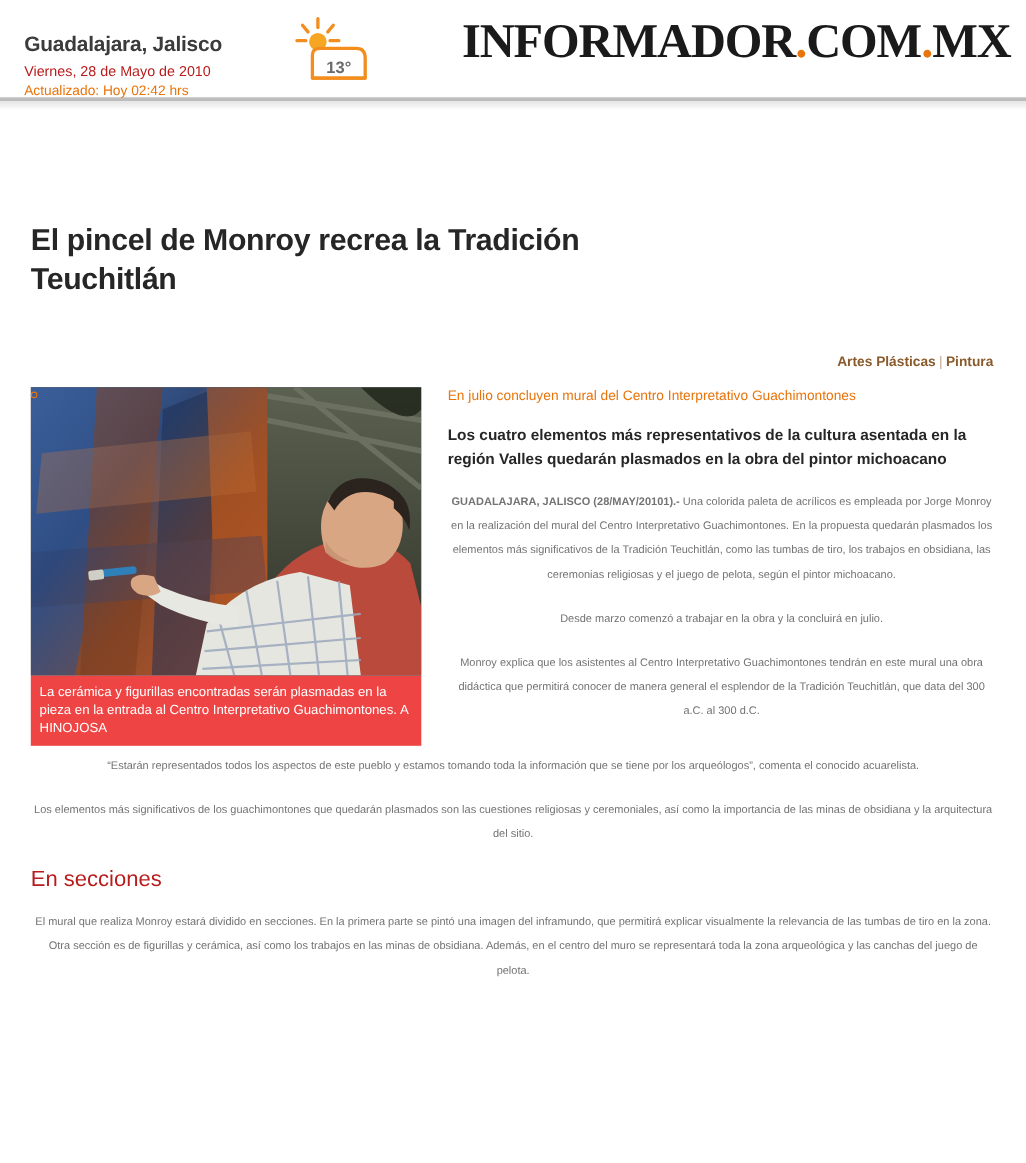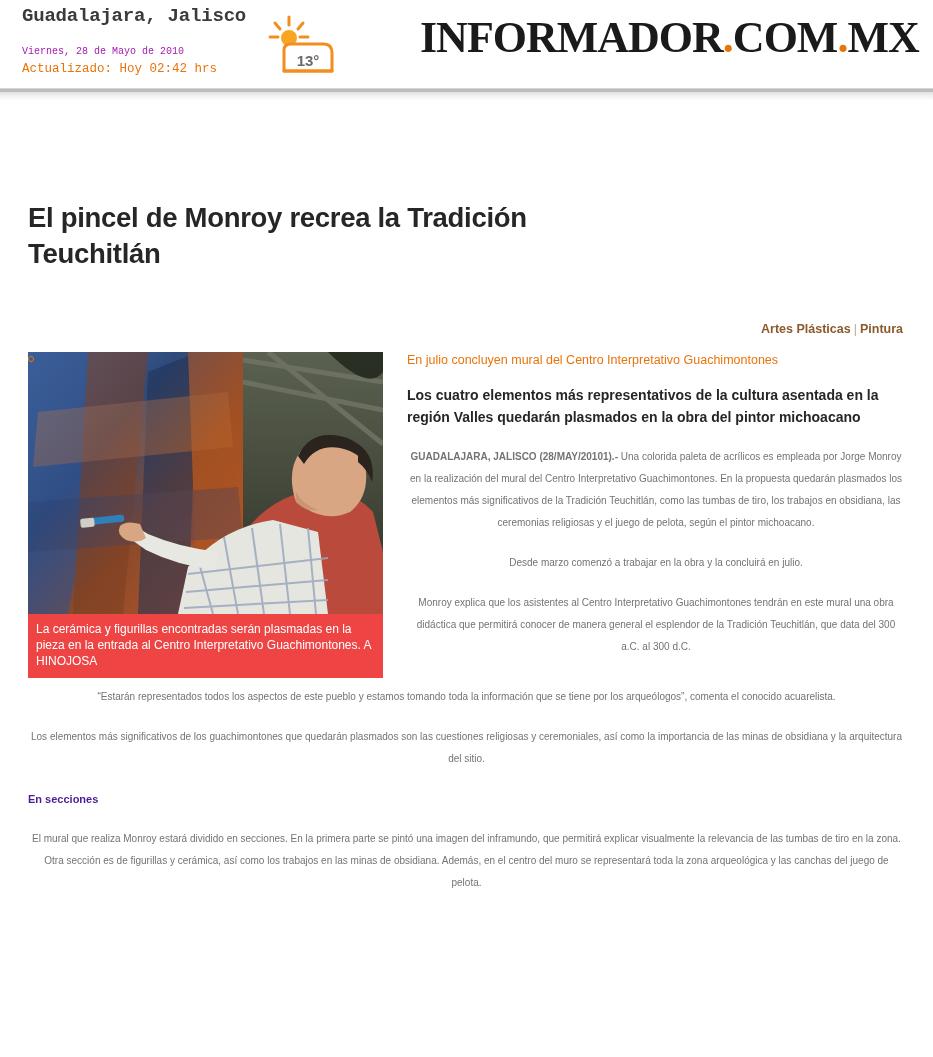--- a/index.html
+++ b/index.html
@@ -16,35 +16,34 @@
 
   
   .header {
     position: relative;
     height: 88px;
     background: #ffffff;
     display: flex;
     align-items: flex-start;
   }
   .header-left {
-    padding: 5px 0 0 22px;
+    padding: 30px 0 0 22px;
     width: 250px;
-    font-family: Liberation Mono, monospace;
   }
   .city {
     font-size: 19px;
     font-weight: bold;
     color: #3b3b3b;
     letter-spacing: -0.2px;
     line-height: 22px;
   }
   .date {
-    font-size: 10px;
-    color: #a21caf;
-    margin-top: 17px;
+    font-size: 13px;
+    color: #b91c1c;
+    margin-top: 5px;
     line-height: 15px;
   }
   .updated {
     font-size: 12.5px;
     color: #e8740c;
     margin-top: 3px;
     line-height: 15px;
   }
   .weather {
     position: relative;
@@ -149,24 +148,24 @@
   }
   p.para {
     font-size: 10px;
     line-height: 22px;
     color: #737373;
     margin: 0 0 18px 0;
     text-align: center;
   }
   p.para b { font-weight: bold; }
   h2.sub {
-    font-size: 11px;
+    font-size: 20px;
     line-height: 22px;
-    font-weight: bold;
-    color: #4c1d95;
+    font-weight: normal;
+    color: #b91c1c;
     margin: 0 0 18px 0;
   }
   .clear { clear: both; }
 </style>
 </head>
 <body>
 
 <div class="header">
   <div class="header-left">
     <div class="city">Guadalajara, Jalisco</div>

